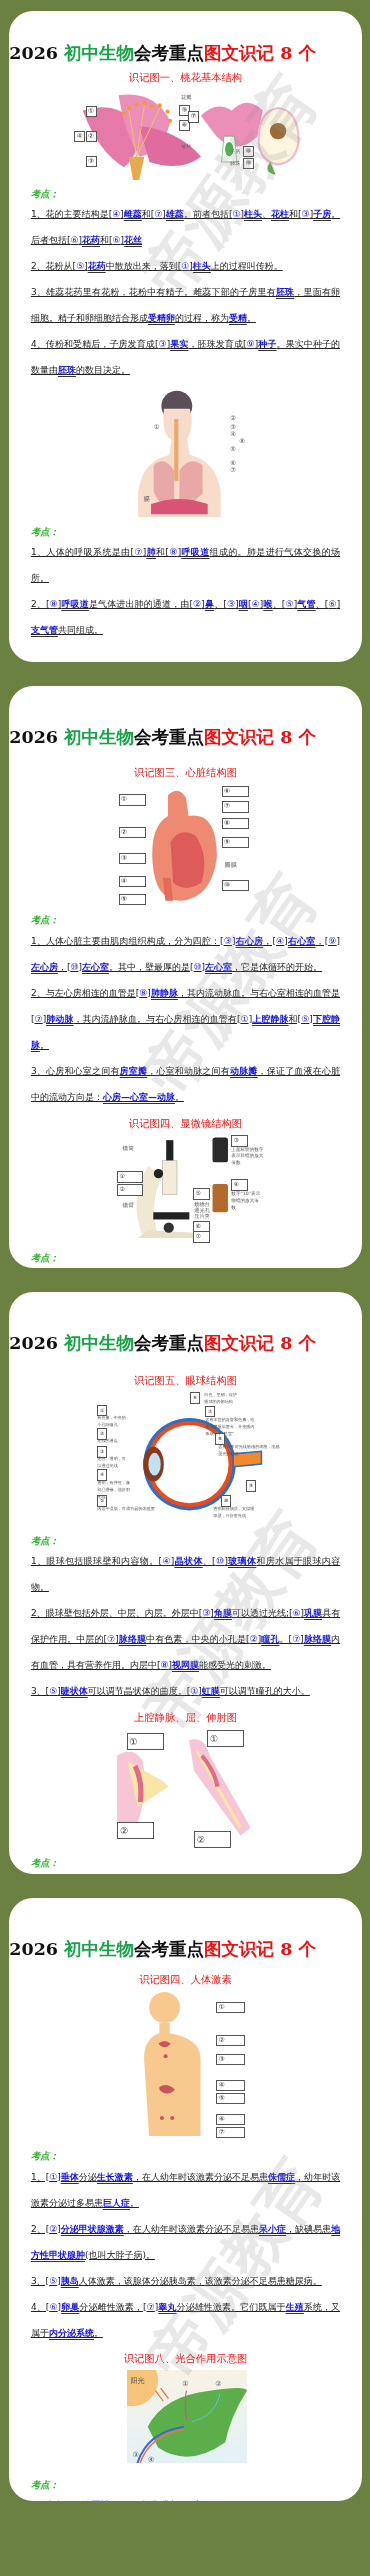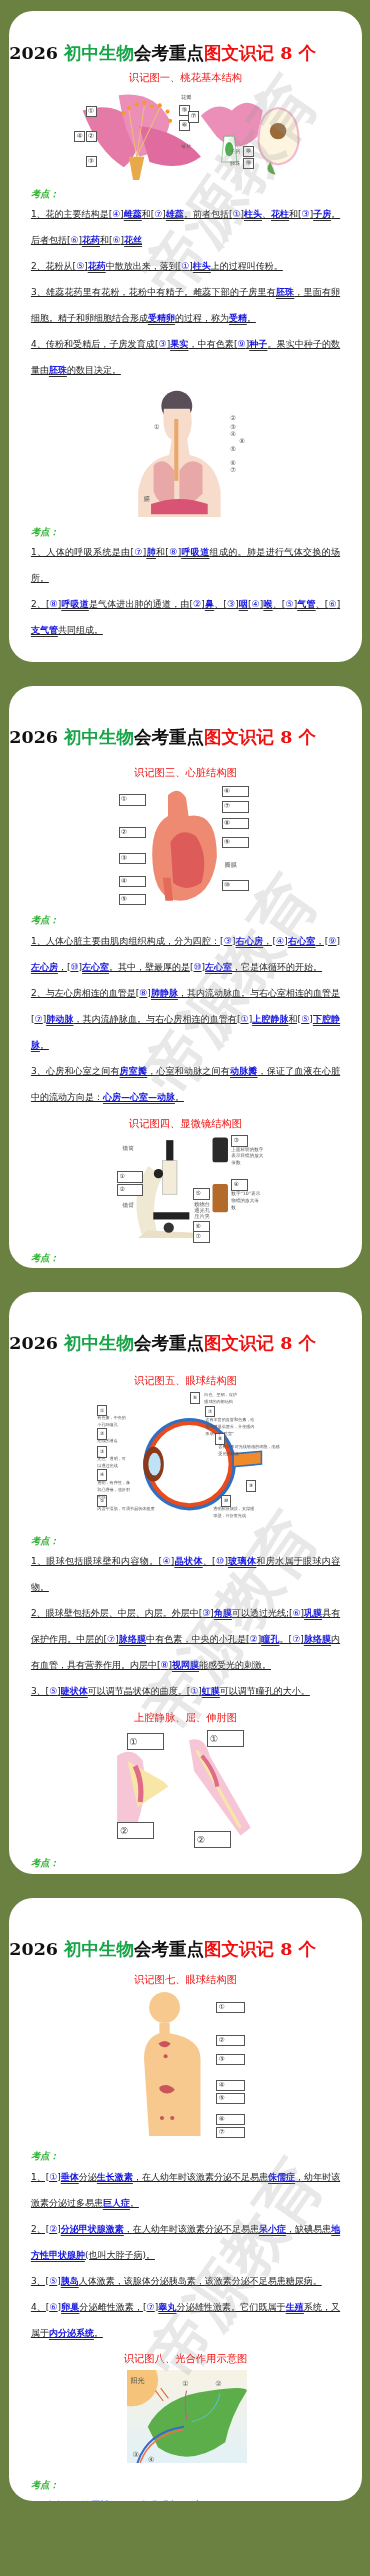--- a/index.html
+++ b/index.html
@@ -140,21 +140,21 @@
       <span class="lbl-txt" style="left:163px;top:58px">子房</span>
       <span class="lbl-box" style="left:176px;top:56px">⑧</span>
       <span class="lbl-txt" style="left:163px;top:70px">胚珠</span>
       <span class="lbl-box" style="left:176px;top:68px">⑨</span>
     </div>
     <div class="kaodian">考点：</div>
     <div class="points">
         <div class="point"><span>1、花的主要结构是[</span><span class="num">④</span><span>]</span><span class="hl">雌蕊</span><span>和[</span><span class="num">⑦</span><span>]</span><span class="hl">雄蕊</span><span>。前者包括[</span><span class="num">①</span><span>]</span><span class="hl">柱头</span><span>、</span><span class="hl">花柱</span><span>和[</span><span class="num">③</span><span>]</span><span class="hl">子房</span><span>。后者包括[</span><span class="num">⑥</span><span>]</span><span class="hl">花药</span><span>和[</span><span class="num">⑥</span><span>]</span><span class="hl">花丝</span></div>
         <div class="point"><span>2、花粉从[</span><span class="num">⑤</span><span>]</span><span class="hl">花药</span><span>中散放出来，落到[</span><span class="num">①</span><span>]</span><span class="hl">柱头</span><span>上的过程叫传粉。</span></div>
         <div class="point"><span>3、雄蕊花药里有花粉，花粉中有精子。雌蕊下部的子房里有</span><span class="hl">胚珠</span><span>，里面有卵细胞。精子和卵细胞结合形成</span><span class="hl">受精卵</span><span>的过程，称为</span><span class="hl">受精</span><span>。</span></div>
-        <div class="point"><span>4、传粉和受精后，子房发育成[</span><span class="num">③</span><span>]</span><span class="hl">果实</span><span>，中有色素[</span><span class="num">⑨</span><span>]</span><span class="hl">种子</span><span>。果实中种子的数量由</span><span class="hl">胚珠</span><span>的数目决定。</span></div>
+        <div class="point"><span>4、传粉和受精后，子房发育成[</span><span class="num">③</span><span>]</span><span class="hl">果实</span><span>，胚珠发育成[</span><span class="num">⑨</span><span>]</span><span class="hl">种子</span><span>。果实中种子的数量由</span><span class="hl">胚珠</span><span>的数目决定。</span></div>
       </div>
 
     <div class="figure" style="width:134px;height:129px;margin-left:124px">
       <svg width="134" height="129" viewBox="0 0 260 250">
         <ellipse cx="85" cy="35" rx="30" ry="30" fill="#5a4e58"></ellipse>
         <path d="M60 40 Q55 90 75 100 L70 130 Q20 140 10 200 L10 250 L170 250 L170 200 Q160 140 110 130 L105 100 Q120 70 110 40Z" fill="#f7dccc"></path>
         <rect x="80" y="60" width="8" height="120" fill="#e8a96a"></rect>
         <path d="M40 150 Q60 130 80 160 L80 230 Q50 230 40 200Z" fill="#e9a8a8"></path>
         <path d="M90 160 Q110 130 135 150 L135 205 Q110 230 90 230Z" fill="#e9a8a8"></path>
         <path d="M35 225 Q90 205 145 225 L145 245 L35 245Z" fill="#d95474"></path>
@@ -302,21 +302,21 @@
     <div class="points">
         <div class="point"></div>
       </div>
     <div class="watermark" style="left:98px;top:289px">帝源教育</div>
   </div>
 
   <div class="card card-4">
     <div class="main-title">
       <span class="t-black">2026 </span><span class="t-green">初中生物</span><span class="t-black">会考重点</span><span class="t-red">图文识记 8 个</span>
     </div>
-    <div class="fig-title" style="margin-top:13.4px">识记图七、眼球结构图</div>
+    <div class="fig-title" style="margin-top:13.4px">识记图四、人体激素</div>
     <div class="figure" style="width:113px;height:144px;margin-left:135px">
       <svg width="113" height="144" viewBox="0 0 220 280">
         <ellipse cx="40" cy="30" rx="30" ry="30" fill="#f8c98e"></ellipse>
         <path d="M30 60 L50 60 L50 80 Q110 90 110 130 L110 280 L10 280 L0 130 Q0 90 30 80Z" fill="#f8c98e"></path>
         <path d="M28 100 Q40 90 52 100 Q40 115 28 100Z" fill="#c9555a"></path>
         <circle cx="42" cy="125" r="4" fill="#c9555a"></circle>
         <path d="M30 185 Q45 175 60 190 Q45 205 30 190Z" fill="#c9555a"></path>
         <circle cx="35" cy="245" r="4" fill="#c9555a"></circle>
           <circle cx="55" cy="245" r="4" fill="#c9555a"></circle>
       </svg>

